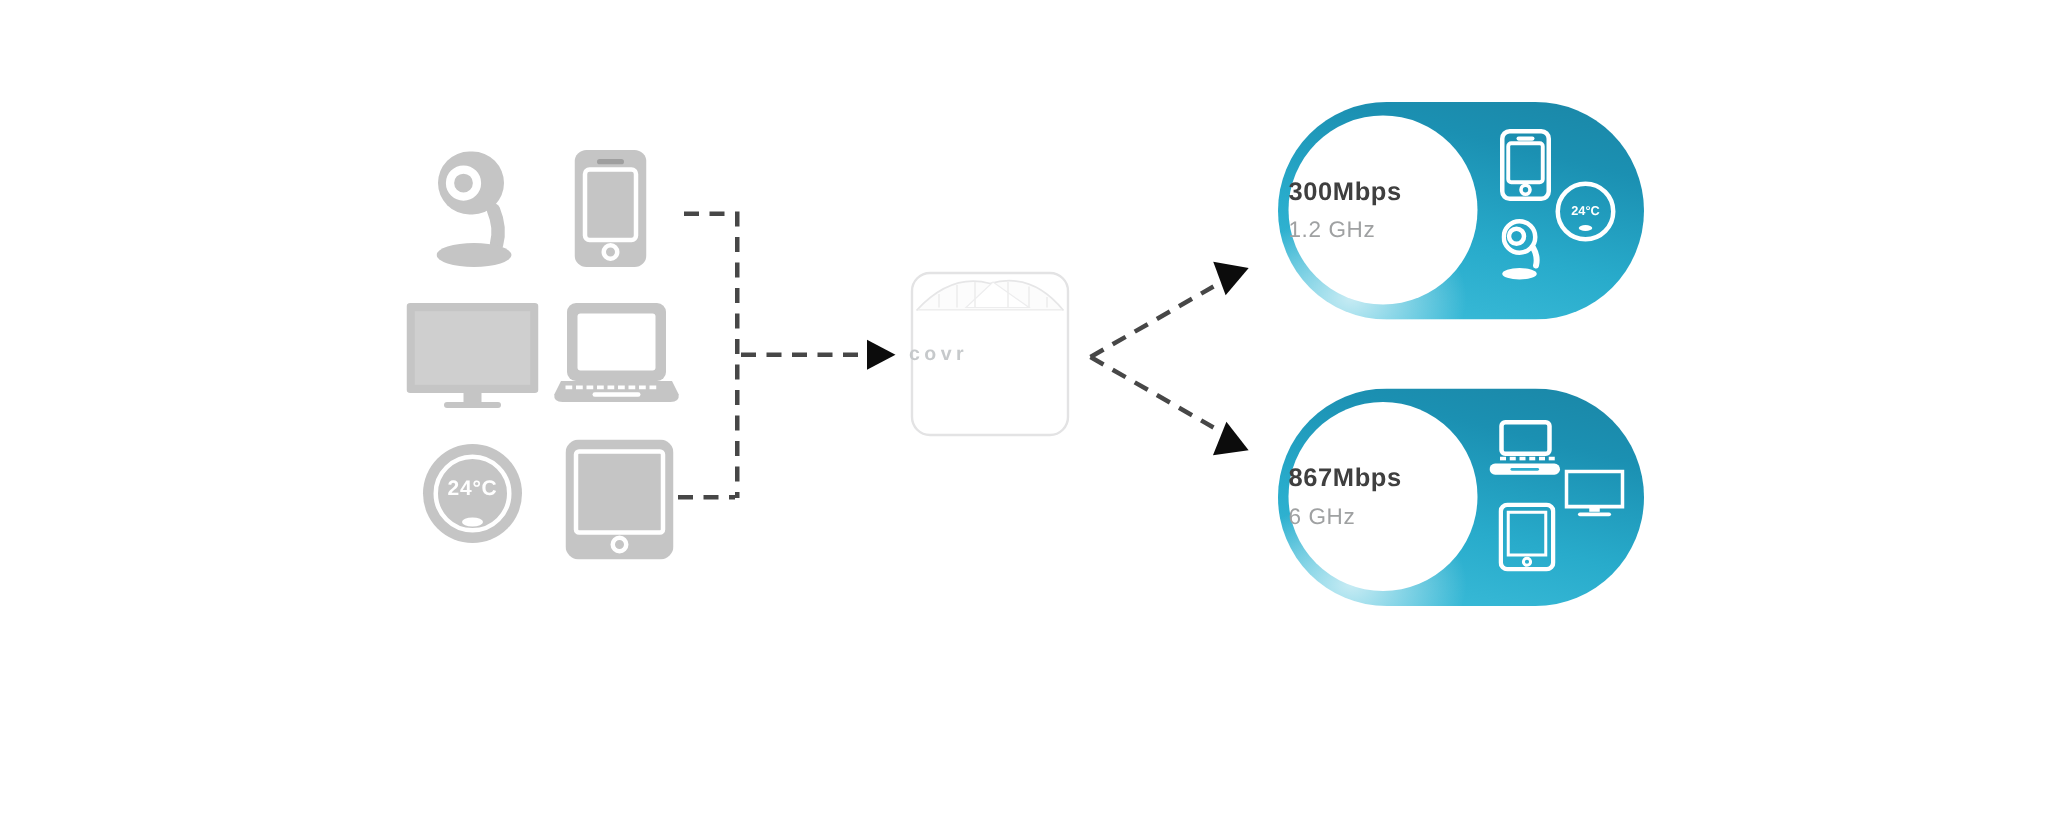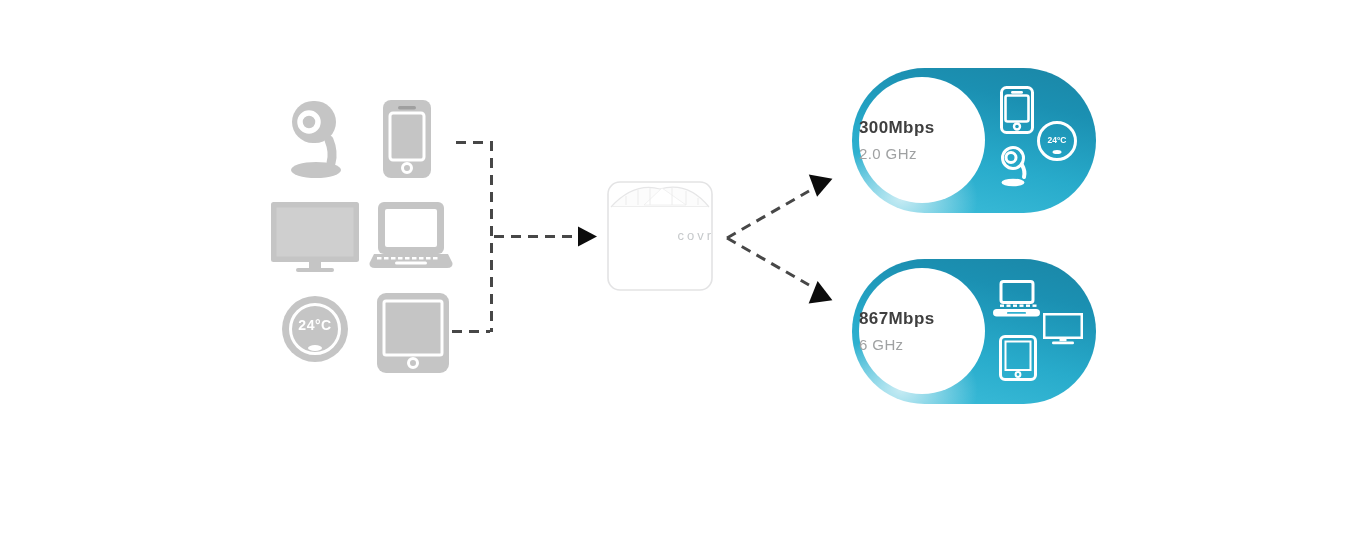--- a/index.html
+++ b/index.html
@@ -16,22 +16,22 @@
   .thermo-gray{position:absolute;left:282px;top:296px;width:66px;height:66px;
     border-radius:50%;background:#c5c5c5;}
   .thermo-gray .ring{position:absolute;inset:7px;border:3px solid #fff;border-radius:50%;}
   .thermo-gray .temp{position:absolute;left:0;right:0;top:21px;text-align:center;
     color:#fff;font-size:14px;font-weight:bold;letter-spacing:.5px;}
   .thermo-gray .dot{position:absolute;left:50%;bottom:11px;width:14px;height:6px;
     border-radius:50%;background:#fff;transform:translateX(-50%);}
 
   
   .router{position:absolute;left:606px;top:174px;width:108px;height:118px;}
-  .router-logo{position:absolute;left:0;top:54px;width:108px;text-align:right;
-    color:#c6c9cb;font-size:13px;font-weight:normal;letter-spacing:3px;}
+  .router-logo{position:absolute;left:0;top:54px;width:108px;text-align:left;
+    color:#c6c9cb;font-size:13px;font-weight:bold;letter-spacing:3px;}
 
   
   .pill{position:absolute;width:244px;height:145px;border-radius:73px;
     background:
       radial-gradient(110px 80px at 20% 90%, rgba(255,255,255,.72), rgba(255,255,255,0) 70%),
       linear-gradient(14deg,#3fc0dc 0%,#28abcb 40%,#1b90b2 75%,#1b86a6 100%);}
   .pill.top{left:852px;top:68px;}
   .pill.bottom{left:852px;top:259px;}
   .pill .disc{position:absolute;left:7px;top:9px;width:126px;height:126px;border-radius:50%;
     background:#fff;display:flex;flex-direction:column;align-items:flex-start;justify-content:center;}
@@ -142,21 +142,21 @@
           <line x1="92" y1="24" x2="92" y2="31"></line>
       </g>
       <line x1="6" y1="32.5" x2="102" y2="32.5" stroke="#eeeeee" stroke-width="1"></line>
     </svg>
     <span class="router-logo">covr</span>
   </div>
 
   <div class="pill top">
     <div class="disc">
       <span class="speed">300Mbps</span>
-      <span class="freq">2.0 GHz</span>
+      <span class="freq">1.2 GHz</span>
     </div>
 
     <div class="abs" style="left:148px;top:18px;">
       <svg width="34" height="48" viewBox="0 0 34 48">
         <rect x="1.5" y="1.5" width="31" height="45" rx="5" fill="none" stroke="#fff" stroke-width="3"></rect>
         <rect x="11" y="5" width="12" height="2.8" rx="1.4" fill="#fff"></rect>
         <rect x="5.5" y="9.5" width="23" height="26" rx="2" fill="none" stroke="#fff" stroke-width="2.6"></rect>
         <circle cx="17" cy="40.5" r="3" fill="none" stroke="#fff" stroke-width="2.4"></circle>
       </svg>
     </div>

